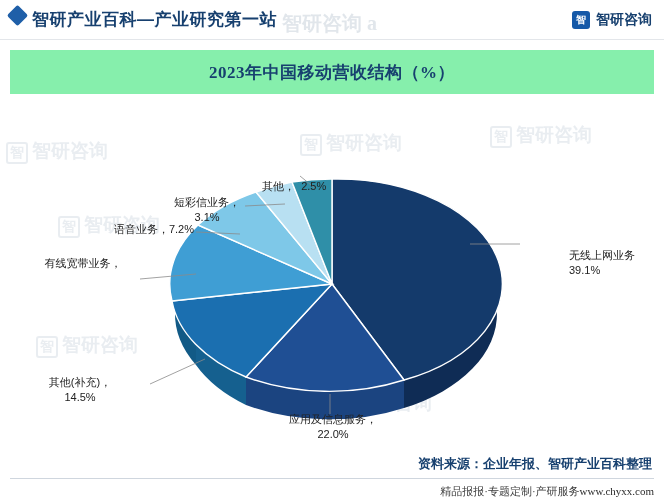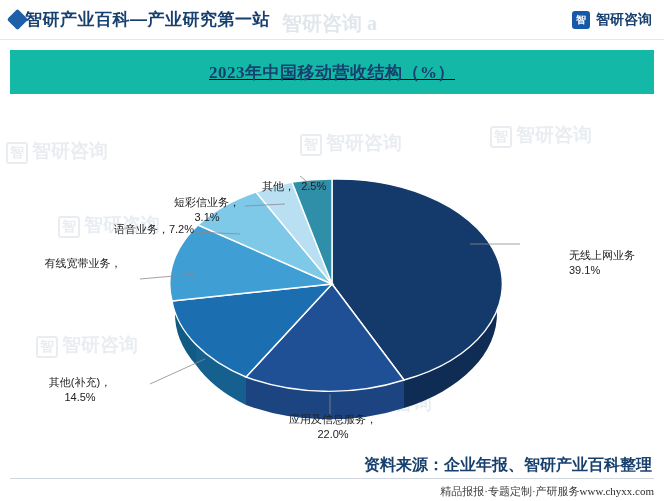--- a/index.html
+++ b/index.html
@@ -16,21 +16,22 @@
   .header {
     height: 40px;
     border-bottom: 1px solid #e3e6ea;
     display: flex;
     align-items: center;
     padding: 0 12px 0 10px;
     position: relative;
   }
   .brand-left {
     display: flex;
-    align-items: center;
+    align-items: flex-start;
+    gap: 7px;
   }
   .diamond-logo {
     width: 15px; height: 15px;
     background: #1f5fa8;
     transform: rotate(45deg);
     border-radius: 2px;
     flex: 0 0 auto;
   }
   .brand-title {
     font-size: 17px;
@@ -61,25 +62,24 @@
     font-size: 14px;
     font-weight: bold;
     color: #17406f;
     white-space: nowrap;
   }
 
   
   .title-band {
     margin: 10px 10px 0 10px;
     height: 44px;
-    background: #14b8a6;
+    background: #86efac;
     display: flex;
     align-items: center;
     justify-content: center;
-    text-decoration: underline;
   }
   .chart-title {
     font-size: 17px;
     color: #17406f;
     font-weight: bold;
     font-family: "Liberation Serif", serif;
     letter-spacing: 0.5px;
   }
 
   
@@ -126,21 +126,21 @@
     white-space: nowrap;
   }
   .lbl.r { text-align: right; }
   .lbl.c { text-align: center; }
 
   
   .source-line {
     position: absolute;
     right: 12px;
     top: 455px;
-    font-size: 16px;
+    font-size: 13px;
     color: #17406f;
     font-weight: bold;
     white-space: nowrap;
   }
   .footer-rule {
     position: absolute;
     left: 10px; right: 10px;
     top: 478px;
     border-top: 1px solid #cfd6de;
   }

